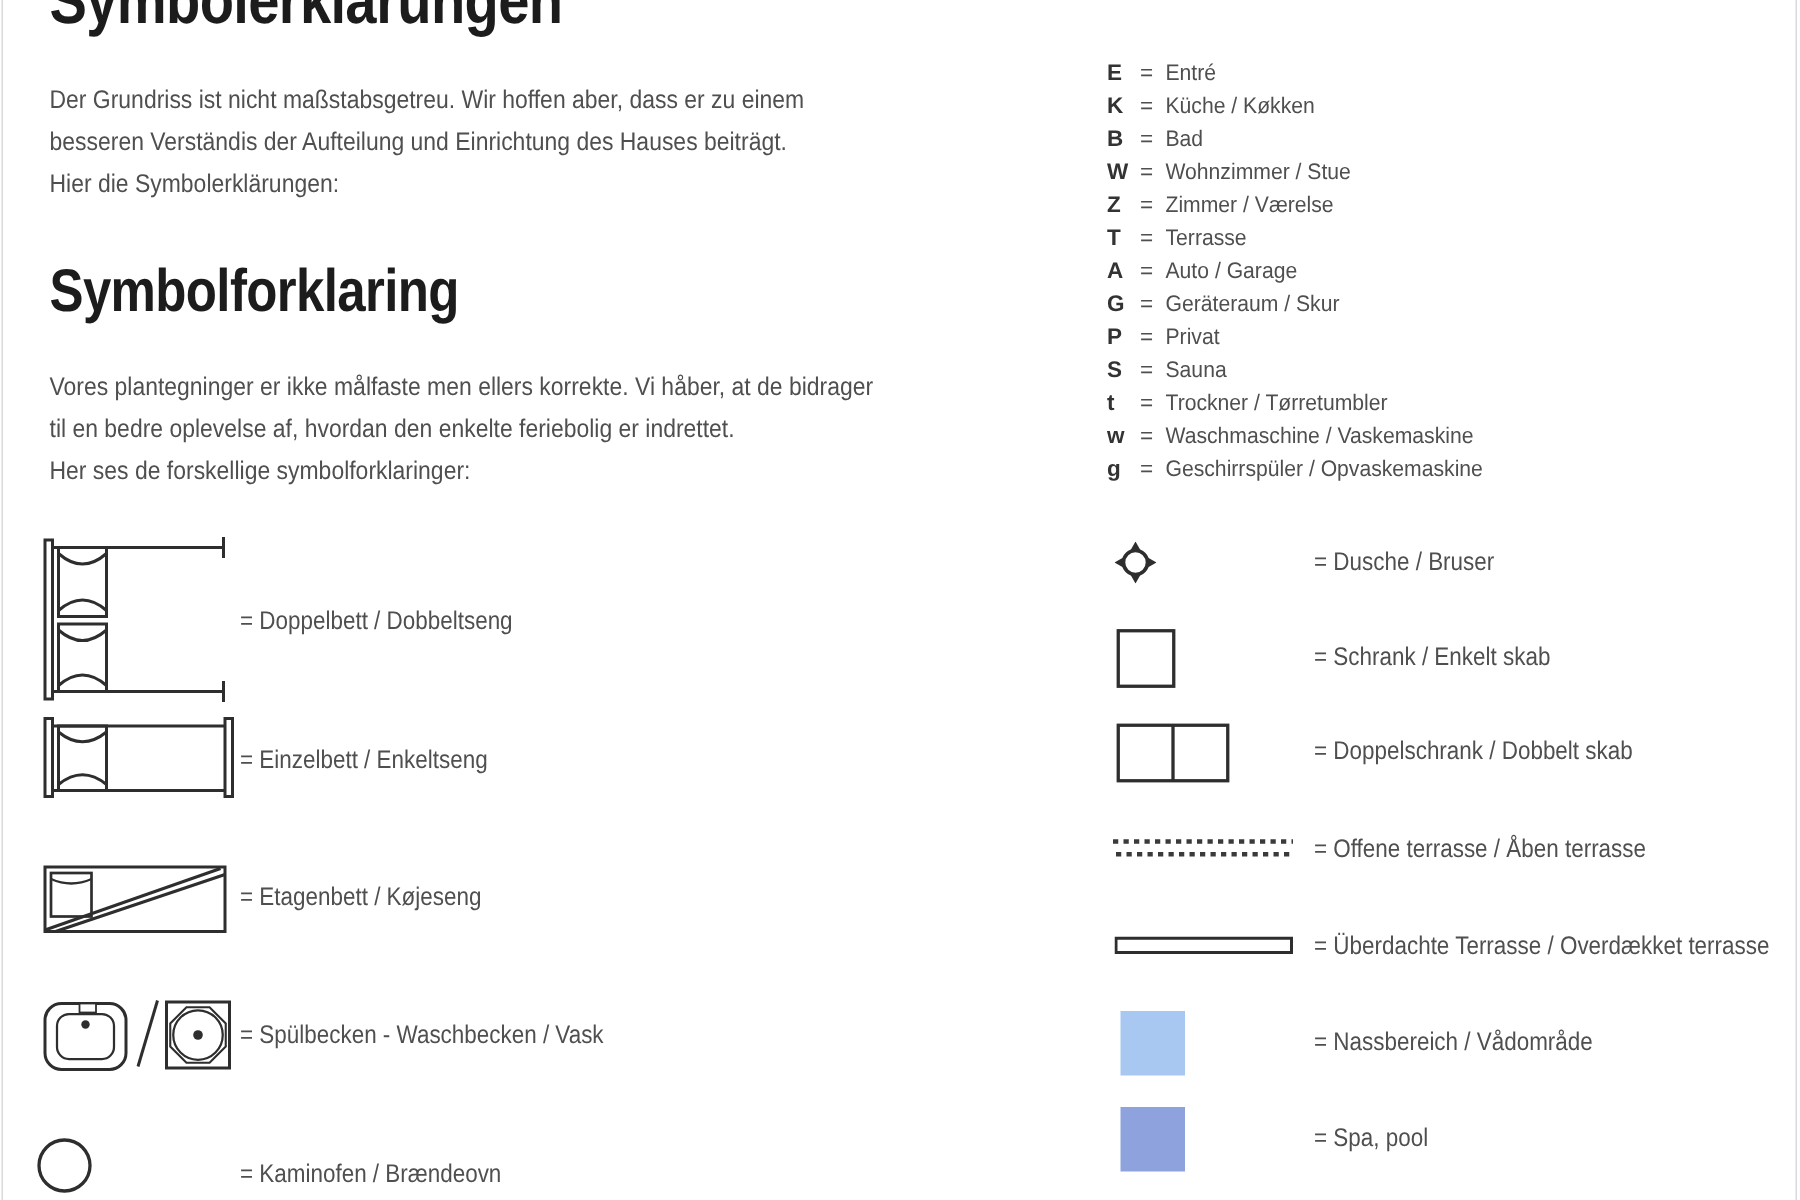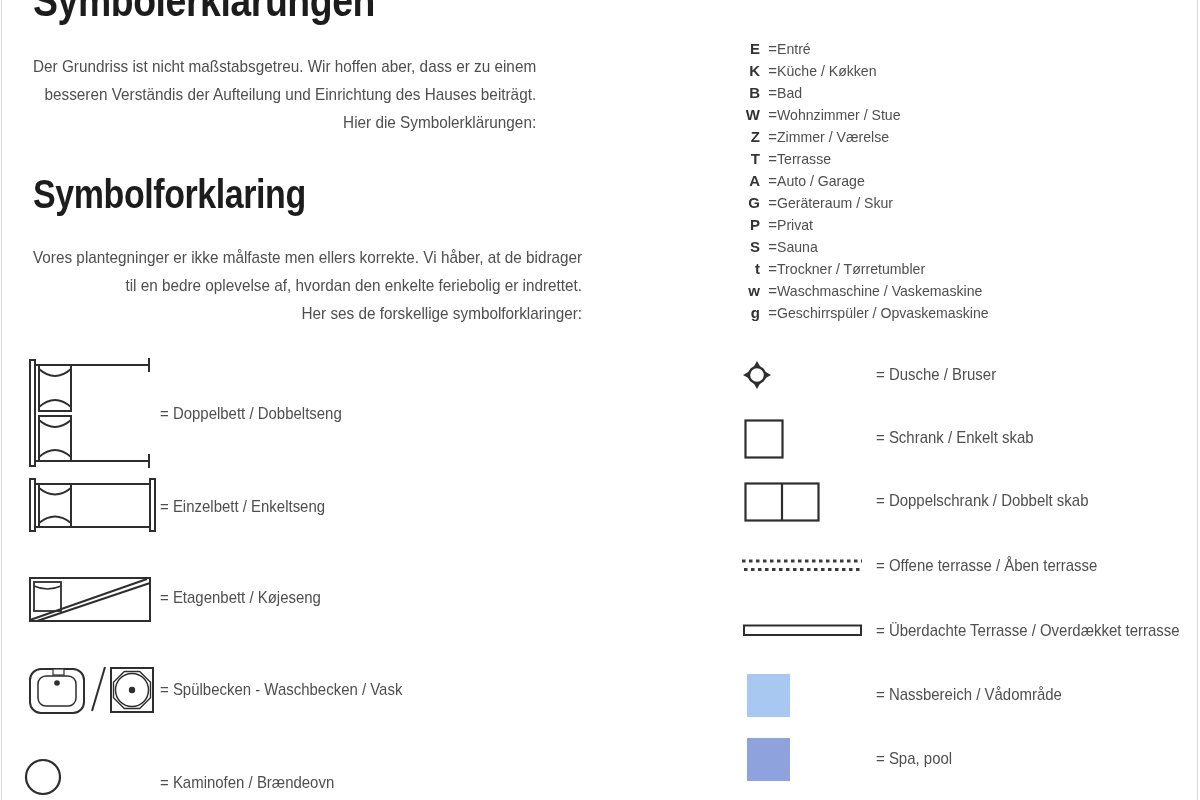--- a/index.html
+++ b/index.html
@@ -1,18 +1,18 @@
 <!DOCTYPE html>
 <html><head>
 <meta charset="utf-8">
 <style>
   html,body{margin:0;padding:0;background:#fff;}
   .page{
     position:relative;width:1200px;height:800px;overflow:hidden;background:#ffffff;
-    font-family:"Liberation Sans", sans-serif;color:#4f4f4f;text-align:right;
+    font-family:"Liberation Sans", sans-serif;color:#4f4f4f;
   }
   .edge{position:absolute;top:0;bottom:0;width:1px;background:#d9d9d9;}
   .h1cut{
     position:absolute;left:33px;top:-22px;margin:0;
     font-size:44px;line-height:46px;font-weight:700;color:#1c1c1c;
     transform:scaleX(0.85);transform-origin:0 0;white-space:nowrap;letter-spacing:-0.5px;
   }
   .h2{
     position:absolute;left:33px;top:172px;margin:0;
     font-size:40px;line-height:44px;font-weight:700;color:#1c1c1c;

